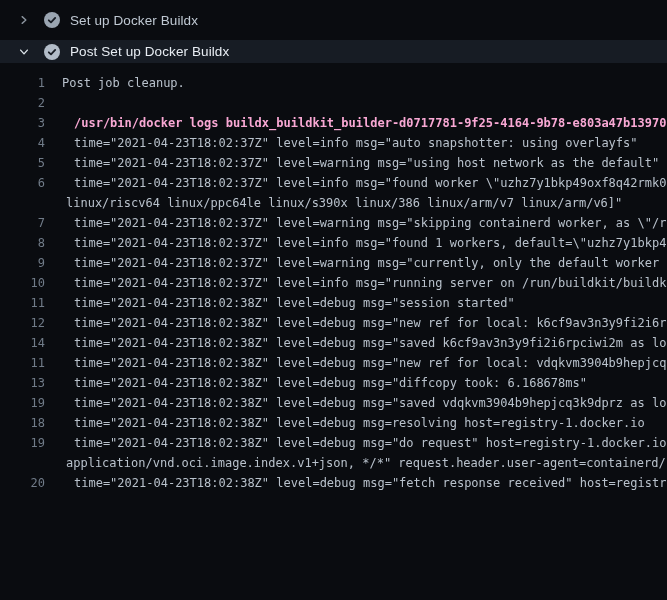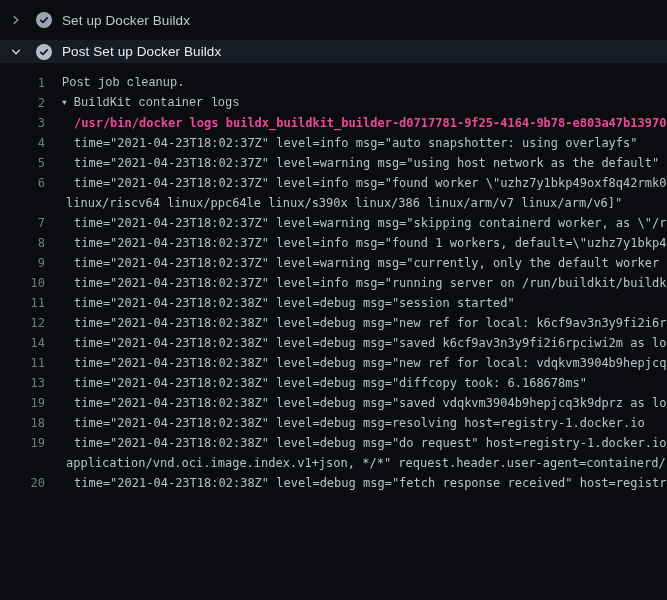--- a/index.html
+++ b/index.html
@@ -7,21 +7,21 @@
   body {
     background: #0a0c10;
     font-family: "Liberation Sans", sans-serif;
     color: #c0c9d3;
   }
   .steps { width: 100%; }
   .step-row {
     height: 40px;
     display: flex;
     align-items: center;
-    padding-left: 8px;
+    padding-left: 16px;
     cursor: pointer;
   }
   .step-row.expanded { background: #171c24; height: 23px; }
   .chev { width: 16px; height: 16px; display: flex; align-items: center; justify-content: center; flex: 0 0 16px; }
   .check-wrap { margin-left: 12px; flex: 0 0 16px; height: 16px; }
   .step-label { margin-left: 10px; font-size: 13.5px; color: #c0c9d3; letter-spacing: .1px; }
   .step-row.expanded .step-label { color: #e8edf3; }
   .log-area { padding-top: 10px; }
   .log-row {
     height: 20px;
@@ -32,24 +32,24 @@
     font-family: "DejaVu Sans Mono", "Liberation Mono", monospace;
     font-size: 12px;
   }
   .log-num {
     flex: 0 0 45px;
     text-align: right;
     color: #717c89;
     cursor: pointer;
   }
   .log-text { color: #b9c2cc; }
-  .indent-root  { padding-left: 17px; font-family: Liberation Mono, monospace; }
+  .indent-root  { padding-left: 17px; }
   .indent-child { padding-left: 29px; }
   .indent-wrap  { padding-left: 21px; }
-  .log-text.command { color: #ec4899; font-weight: bold; }
+  .log-text.command { color: #f9a8d4; font-weight: bold; }
   .toggle-icon {
     display: inline-block;
     font-size: 8px;
     color: #aeb7c2;
     vertical-align: 1px;
     margin-right: 7px;
     cursor: pointer;
   }
 </style>
 </head>
@@ -76,21 +76,21 @@
       </span>
       <span class="check-wrap"><svg width="16" height="16" viewBox="0 0 16 16">
           <circle cx="8" cy="8" r="8" fill="#b2bcc8"></circle>
           <path d="M4.8 8.3 L7 10.4 L11.2 5.9" fill="none" stroke="#171c24" stroke-width="1.8" stroke-linecap="round" stroke-linejoin="round"></path>
         </svg></span>
       <span class="step-label">Post Set up Docker Buildx</span>
     </div>
   </div>
 <div class="log-area">
     <div class="log-row"><span class="log-num">1</span><span class="log-text indent-root">Post job cleanup.</span></div>
-    <div class="log-row"><span class="log-num">2</span><span class="log-text indent-root"><span class="toggle-icon">▼</span><span>BuildKit container logs</span></span></div>
+    <div class="log-row"><span class="log-num">2</span></div>
     <div class="log-row"><span class="log-num">3</span><span class="log-text indent-child command">/usr/bin/docker logs buildx_buildkit_builder-d0717781-9f25-4164-9b78-e803a47b13970</span></div>
     <div class="log-row"><span class="log-num">4</span><span class="log-text indent-child">time="2021-04-23T18:02:37Z" level=info msg="auto snapshotter: using overlayfs"</span></div>
     <div class="log-row"><span class="log-num">5</span><span class="log-text indent-child">time="2021-04-23T18:02:37Z" level=warning msg="using host network as the default"</span></div>
     <div class="log-row"><span class="log-num">6</span><span class="log-text indent-child">time="2021-04-23T18:02:37Z" level=info msg="found worker \"uzhz7y1bkp49oxf8q42rmk0xj</span></div>
     <div class="log-row"><span class="log-num"></span><span class="log-text indent-wrap">linux/riscv64 linux/ppc64le linux/s390x linux/386 linux/arm/v7 linux/arm/v6]"</span></div>
     <div class="log-row"><span class="log-num">7</span><span class="log-text indent-child">time="2021-04-23T18:02:37Z" level=warning msg="skipping containerd worker, as \"/run</span></div>
     <div class="log-row"><span class="log-num">8</span><span class="log-text indent-child">time="2021-04-23T18:02:37Z" level=info msg="found 1 workers, default=\"uzhz7y1bkp49o</span></div>
     <div class="log-row"><span class="log-num">9</span><span class="log-text indent-child">time="2021-04-23T18:02:37Z" level=warning msg="currently, only the default worker ca</span></div>
     <div class="log-row"><span class="log-num">10</span><span class="log-text indent-child">time="2021-04-23T18:02:37Z" level=info msg="running server on /run/buildkit/buildkit</span></div>
     <div class="log-row"><span class="log-num">11</span><span class="log-text indent-child">time="2021-04-23T18:02:38Z" level=debug msg="session started"</span></div>

